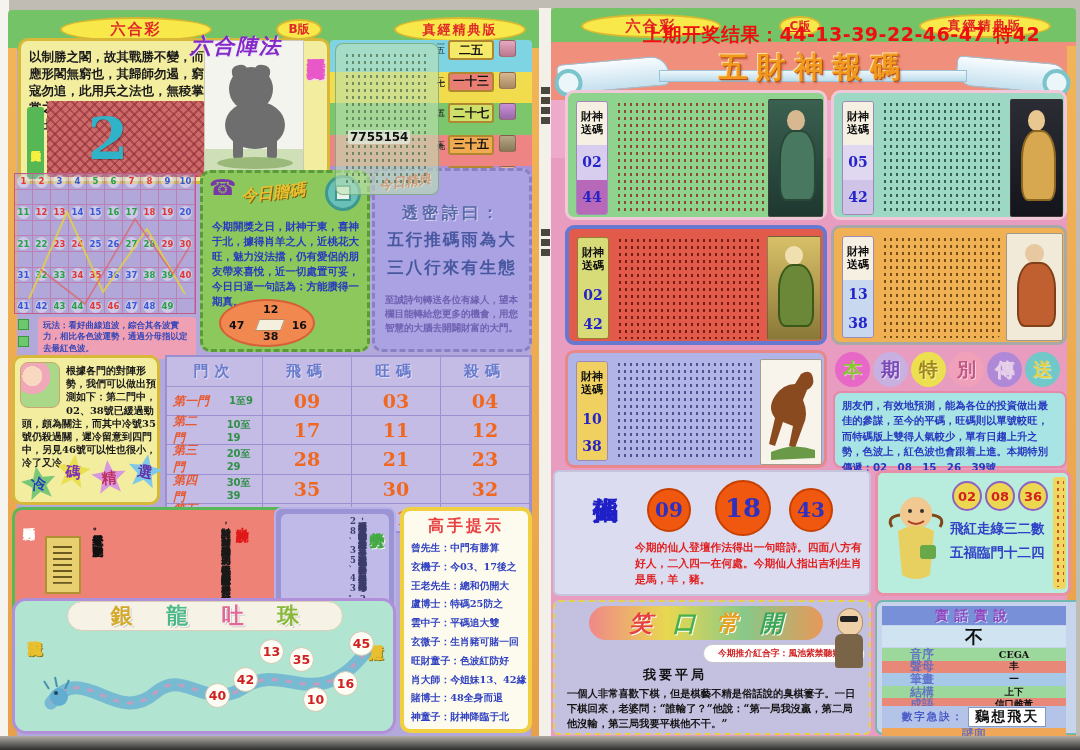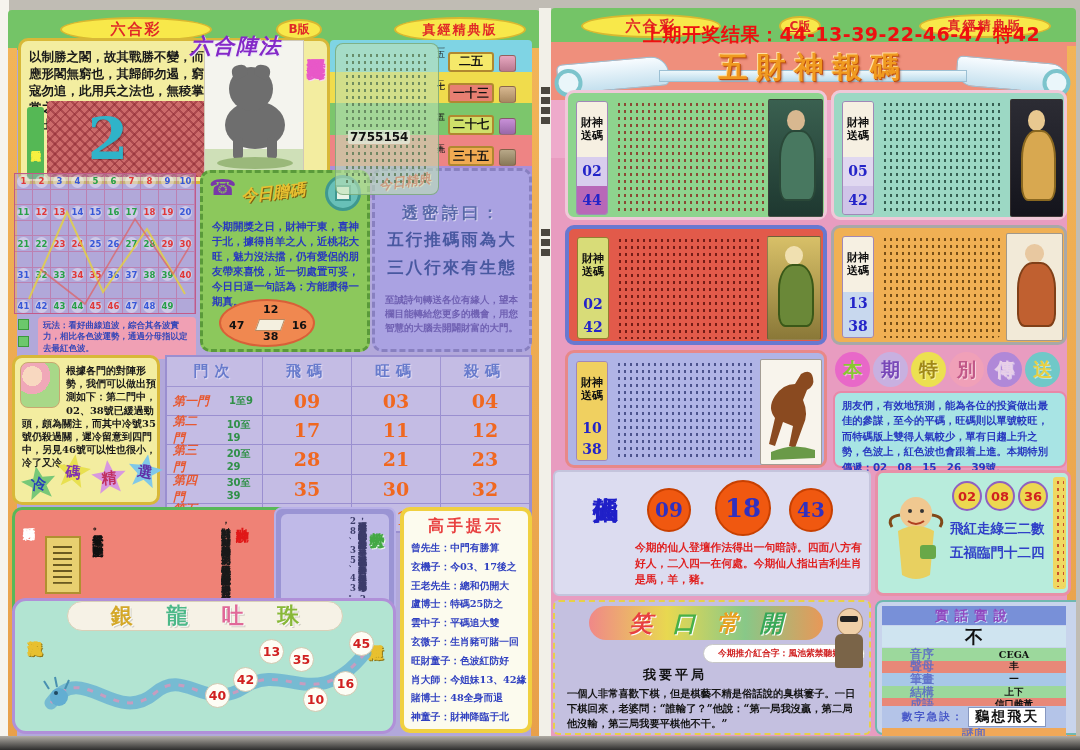--- a/index.html
+++ b/index.html
@@ -34,21 +34,21 @@
   .lp-bignum{position:absolute;left:26px;top:60px;width:244px;height:76px;background:#cc6a6a;border-radius:4px;
     background-image:repeating-linear-gradient(45deg,rgba(140,40,50,.5) 0 2px,transparent 2px 7px),repeating-linear-gradient(-45deg,rgba(140,40,50,.5) 0 2px,transparent 2px 7px);
     display:flex;align-items:center;justify-content:space-around;}
   .lp-bignum span{color:#2fb3c9;font-size:58px;font-weight:bold;font-family:"DejaVu Serif",serif;text-shadow:1px 1px 0 rgba(0,0,0,.25);}
   .lp-lion{position:absolute;left:196px;top:30px;width:100px;height:140px;background:linear-gradient(#f4f4ee 0 78%,#cfe0b8 78%);border:1px solid #cfc8b8;}
   .lp-lion-title{position:absolute;left:182px;top:22px;width:130px;color:#8428c8;font-weight:bold;font-style:italic;font-size:21px;letter-spacing:2px;text-shadow:1px 1px 0 #e8e0f8;z-index:4;}
   .lp-wuxing-title{position:absolute;left:296px;top:34px;height:130px;color:#e858c8;font-size:19px;font-weight:bold;text-shadow:1px 1px 0 #f8d8f0;z-index:3;}
 
   
   .lp-bands{position:absolute;left:322px;top:30px;width:202px;height:158px;display:flex;flex-direction:column;border-radius:4px;overflow:hidden;}
-  .band-row{flex:1;display:flex;align-items:flex-end;}
+  .band-row{flex:1;display:flex;align-items:flex-start;}
   .band-side{font-size:8px;color:#222;margin-left:102px;width:12px;line-height:1;height:28px;}
   .band-box{width:46px;height:20px;border:2px solid #b08830;border-radius:3px;display:flex;align-items:center;justify-content:center;font-size:12px;font-weight:bold;color:#111;margin-left:4px;font-family:"DejaVu Serif",serif;}
   .band-zod{width:17px;height:17px;border-radius:3px;margin-left:5px;border:1px solid rgba(120,80,60,.6);}
   .lp-poem{position:absolute;left:327px;top:33px;width:104px;height:152px;background:rgba(190,225,180,.6);border:1px solid rgba(110,160,110,.7);border-radius:8px;z-index:2;}
   .lp-poem .txtr{position:absolute;left:8px;top:8px;right:8px;bottom:8px;--ink:#5a7a55;}
   .lp-poem-phone{position:absolute;left:12px;top:86px;font-size:12px;font-weight:bold;color:#111;background:rgba(230,240,225,.7);padding:0 2px;border-radius:2px;}
 
   
   .lp-grid{position:absolute;left:6px;top:163px;width:182px;height:141px;border:1px solid #c05a88;background:rgba(176,168,216,.4);}
   .grid-row{display:flex;height:15.6px;}
@@ -126,21 +126,21 @@
   .ribbon{position:absolute;top:52px;width:112px;height:30px;background:linear-gradient(#f8fcff,#c4e0ee);border:1px solid #9cc0d4;border-radius:6px 18px 6px 18px;}
   .ribbon:after{content:"";position:absolute;top:4px;width:20px;height:20px;border:4px solid #7cc4cc;border-radius:50%;background:#eaf6fa;}
   .ribbon.l{left:6px;transform:rotate(-5deg);} .ribbon.l:after{left:-4px;}
   .ribbon.r{right:8px;transform:rotate(5deg);} .ribbon.r:after{right:-4px;}
   .ribbon-mid{position:absolute;left:108px;top:62px;width:308px;height:12px;background:linear-gradient(#eef8fc,#bcdcec);border:1px solid #9cc0d4;}
   .rp-banner{position:absolute;left:110px;top:40px;width:305px;text-align:center;color:#f09a20;font-weight:bold;font-size:29px;letter-spacing:9px;font-family:"DejaVu Serif",serif;text-shadow:1px 1px 0 #c05010,-1px -1px 0 #ffe0a0,2px 2px 2px rgba(120,30,10,.4);z-index:5;}
 
   .god-panel{position:absolute;border-radius:9px;}
   .god-col{position:absolute;left:8px;top:8px;width:32px;display:flex;flex-direction:column;border:1px solid #a088b8;border-radius:3px;overflow:hidden;text-align:center;}
   .god-col .chars{background:#f6f0e2;color:#111;font-weight:bold;font-size:11px;line-height:1.15;padding:3px 0;width:22px;margin:0 auto;letter-spacing:0;}
-  .god-col .chars-wrap{background:#f6f0e2;padding:12px 0;}
+  .god-col .chars-wrap{background:#f6f0e2;padding:6px 0;}
   .god-col .num{font-weight:bold;color:#2424c8;font-size:14px;font-family:"DejaVu Serif",serif;flex:1;display:flex;align-items:center;justify-content:center;}
   .god-text{position:absolute;border-radius:4px;}
   .god-img{position:absolute;border:1px solid rgba(80,70,60,.5);border-radius:2px;}
   .fig{position:relative;width:100%;height:100%;overflow:hidden;}
   .fig .head{position:absolute;left:50%;top:9%;width:34%;height:18%;margin-left:-17%;border-radius:50%;}
   .fig .body{position:absolute;left:50%;top:26%;width:62%;height:58%;margin-left:-31%;border-radius:40% 40% 20% 20%;}
 
   .sp-circles{position:absolute;display:flex;gap:3px;}
   .sp-circle{width:35px;height:35px;border-radius:50%;display:flex;align-items:center;justify-content:center;font-size:19px;font-weight:bold;font-family:"DejaVu Serif",serif;text-shadow:1px 1px 0 rgba(255,255,255,.5);}
   .rp-special-text{position:absolute;left:282px;top:383px;width:234px;height:77px;background:#a8e4e4;border:2px solid #e888a8;border-radius:8px;color:#2838c0;font-weight:bold;font-size:10.3px;line-height:1.5;padding:5px 7px;}

